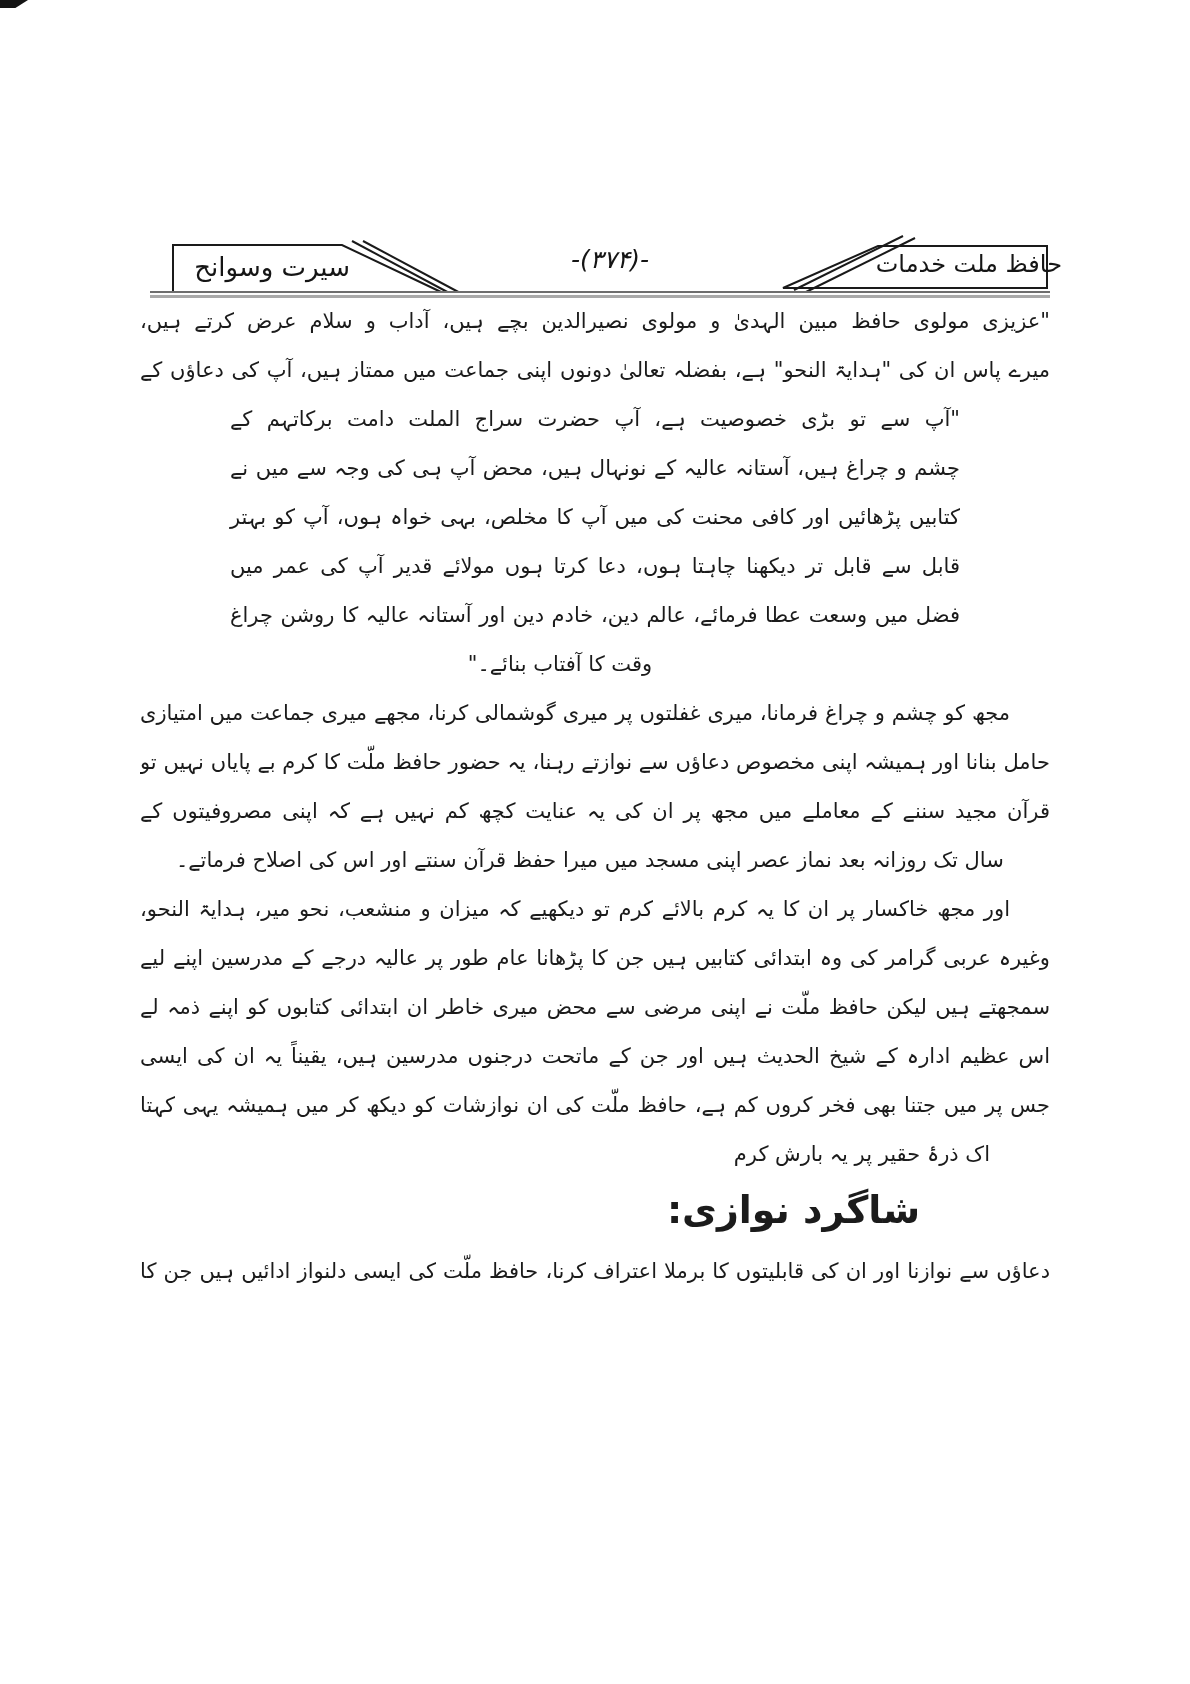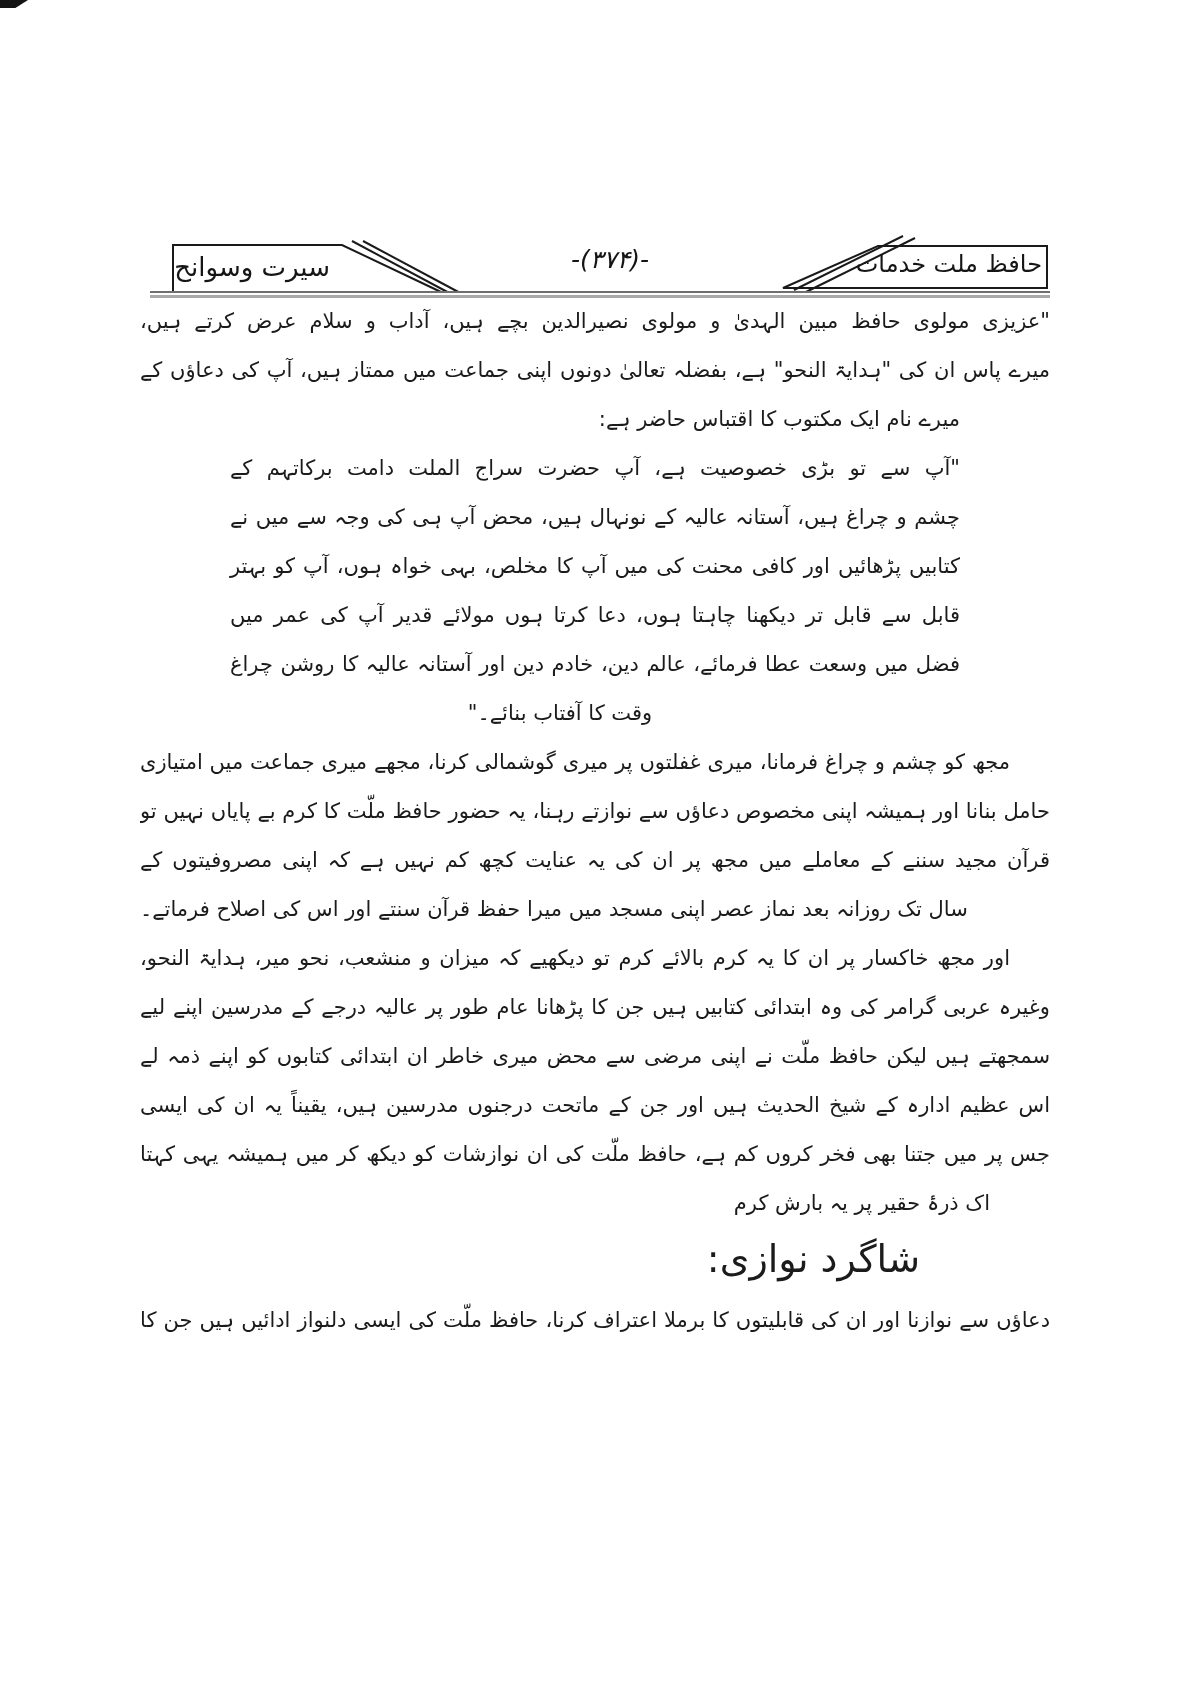--- a/index.html
+++ b/index.html
@@ -14,20 +14,21 @@
   }
   
   .hdr-svg{position:absolute;left:0;top:0;width:1190px;height:320px;}
   .tab-label{
     position:absolute;
     text-align:center;
     white-space:nowrap;
     direction:rtl;
     font-size:24px;
     color:#151515;
+    margin-left:20px;
   }
   .tab-label.right-tab{left:882px;top:250px;width:160px;}
   .tab-label.left-tab{left:178px;top:252px;width:152px;font-size:26px;}
   .page-number{
     position:absolute;left:535px;top:245px;width:150px;
     text-align:center;font-size:25px;direction:ltr;color:#151515;font-style:italic;
   }
   .divider{
     position:absolute;left:150px;top:291px;width:900px;height:8px;
     background:linear-gradient(to bottom,#6e6e6e 0 2px,#fdfdfd 2px 4px,#a9a9a9 4px 7px,transparent 7px);
@@ -42,30 +43,30 @@
     direction:rtl;
   }
   .ln{
     height:49px;line-height:49px;
     font-size:21px;
     overflow:hidden;
     white-space:nowrap;
   }
   .ln.j{text-align:justify;text-align-last:justify;white-space:normal;}
   .ln.r{text-align:right;}
-  .ln.l{text-align:left;}
+  .ln.l{text-align:left;margin-left:36px;}
   .ln.c{text-align:center;}
   .ln.q{padding:0 90px;}
   .ln.ind{text-indent:40px;}
   .ln.intro{padding-right:90px;}
   .ln.qlast{position:relative;left:-35px;}
   .ln.verse{position:relative;left:-60px;text-align:right;}
   .section-heading{
     height:68px;line-height:62px;
-    font-size:38px;font-weight:normal;
+    font-size:38px;font-weight:bold;
     text-align:right;padding-right:130px;
     direction:rtl;
   }
 </style>
 </head>
 <body>
 
 <div class="page">
 
   <div class="corner-artifact"></div>
@@ -85,21 +86,20 @@
 
   <div class="tab-label right-tab">حافظ ملت خدمات</div>
   <div class="page-number">-(۳۷۴)-</div>
   <div class="tab-label left-tab">سیرت وسوانح</div>
 
   <div class="bodytext">
 
     <div class="ln j">"عزیزی مولوی حافظ مبین الہدیٰ و مولوی نصیرالدین بچے ہیں، آداب و سلام عرض کرتے ہیں،</div>
     <div class="ln j">میرے پاس ان کی "ہدایۃ النحو" ہے، بفضلہ تعالیٰ دونوں اپنی جماعت میں ممتاز ہیں، آپ کی دعاؤں کے بہرحال</div>
 
-    <div class="ln r intro">میرے نام ایک مکتوب کا اقتباس حاضر ہے:</div>
 
     <div class="ln j q">"آپ سے تو بڑی خصوصیت ہے، آپ حضرت سراج الملت دامت برکاتہم کے</div>
     <div class="ln j q">چشم و چراغ ہیں، آستانہ عالیہ کے نونہال ہیں، محض آپ ہی کی وجہ سے میں نے ابتدائی</div>
     <div class="ln j q">کتابیں پڑھائیں اور کافی محنت کی میں آپ کا مخلص، بہی خواہ ہوں، آپ کو بہتر سے بہتر اور</div>
     <div class="ln j q">قابل سے قابل تر دیکھنا چاہتا ہوں، دعا کرتا ہوں مولائے قدیر آپ کی عمر میں برکت، علم و</div>
     <div class="ln j q">فضل میں وسعت عطا فرمائے، عالم دین، خادم دین اور آستانہ عالیہ کا روشن چراغ اور اپنے</div>
     <div class="ln c q qlast">وقت کا آفتاب بنائے۔"</div>
 
     <div class="ln j ind">مجھ کو چشم و چراغ فرمانا، میری غفلتوں پر میری گوشمالی کرنا، مجھے میری جماعت میں امتیازی حیثیت کا</div>
     <div class="ln j">حامل بنانا اور ہمیشہ اپنی مخصوص دعاؤں سے نوازتے رہنا، یہ حضور حافظ ملّت کا کرم بے پایاں نہیں تو اور کیا ہے؟</div>

